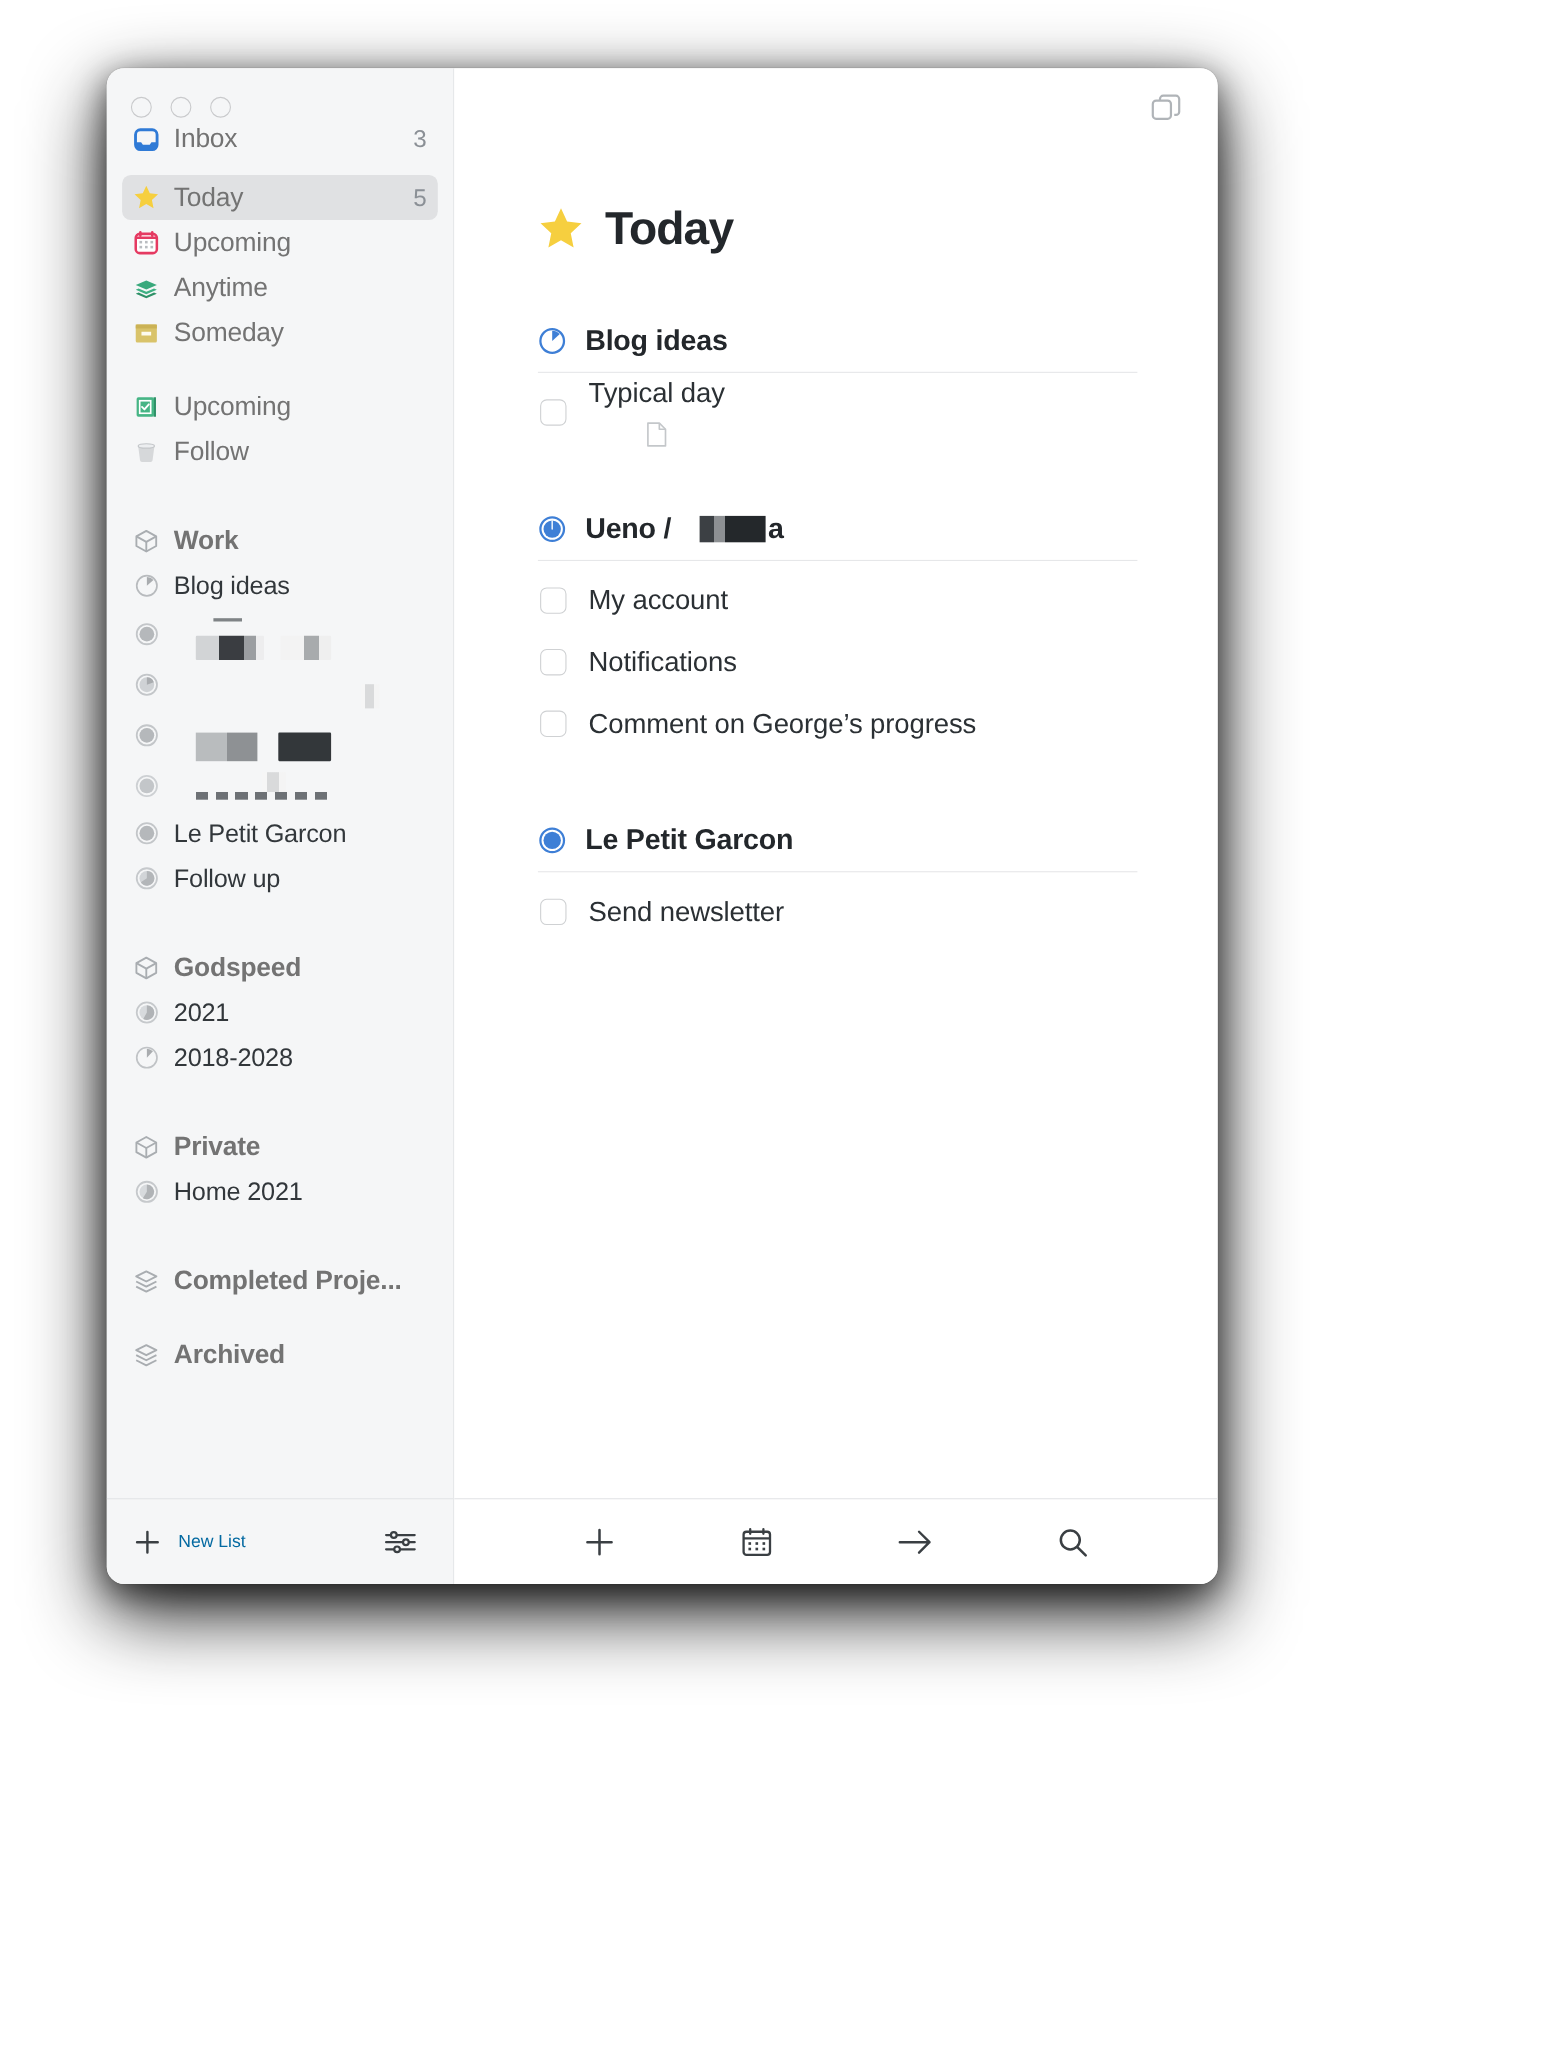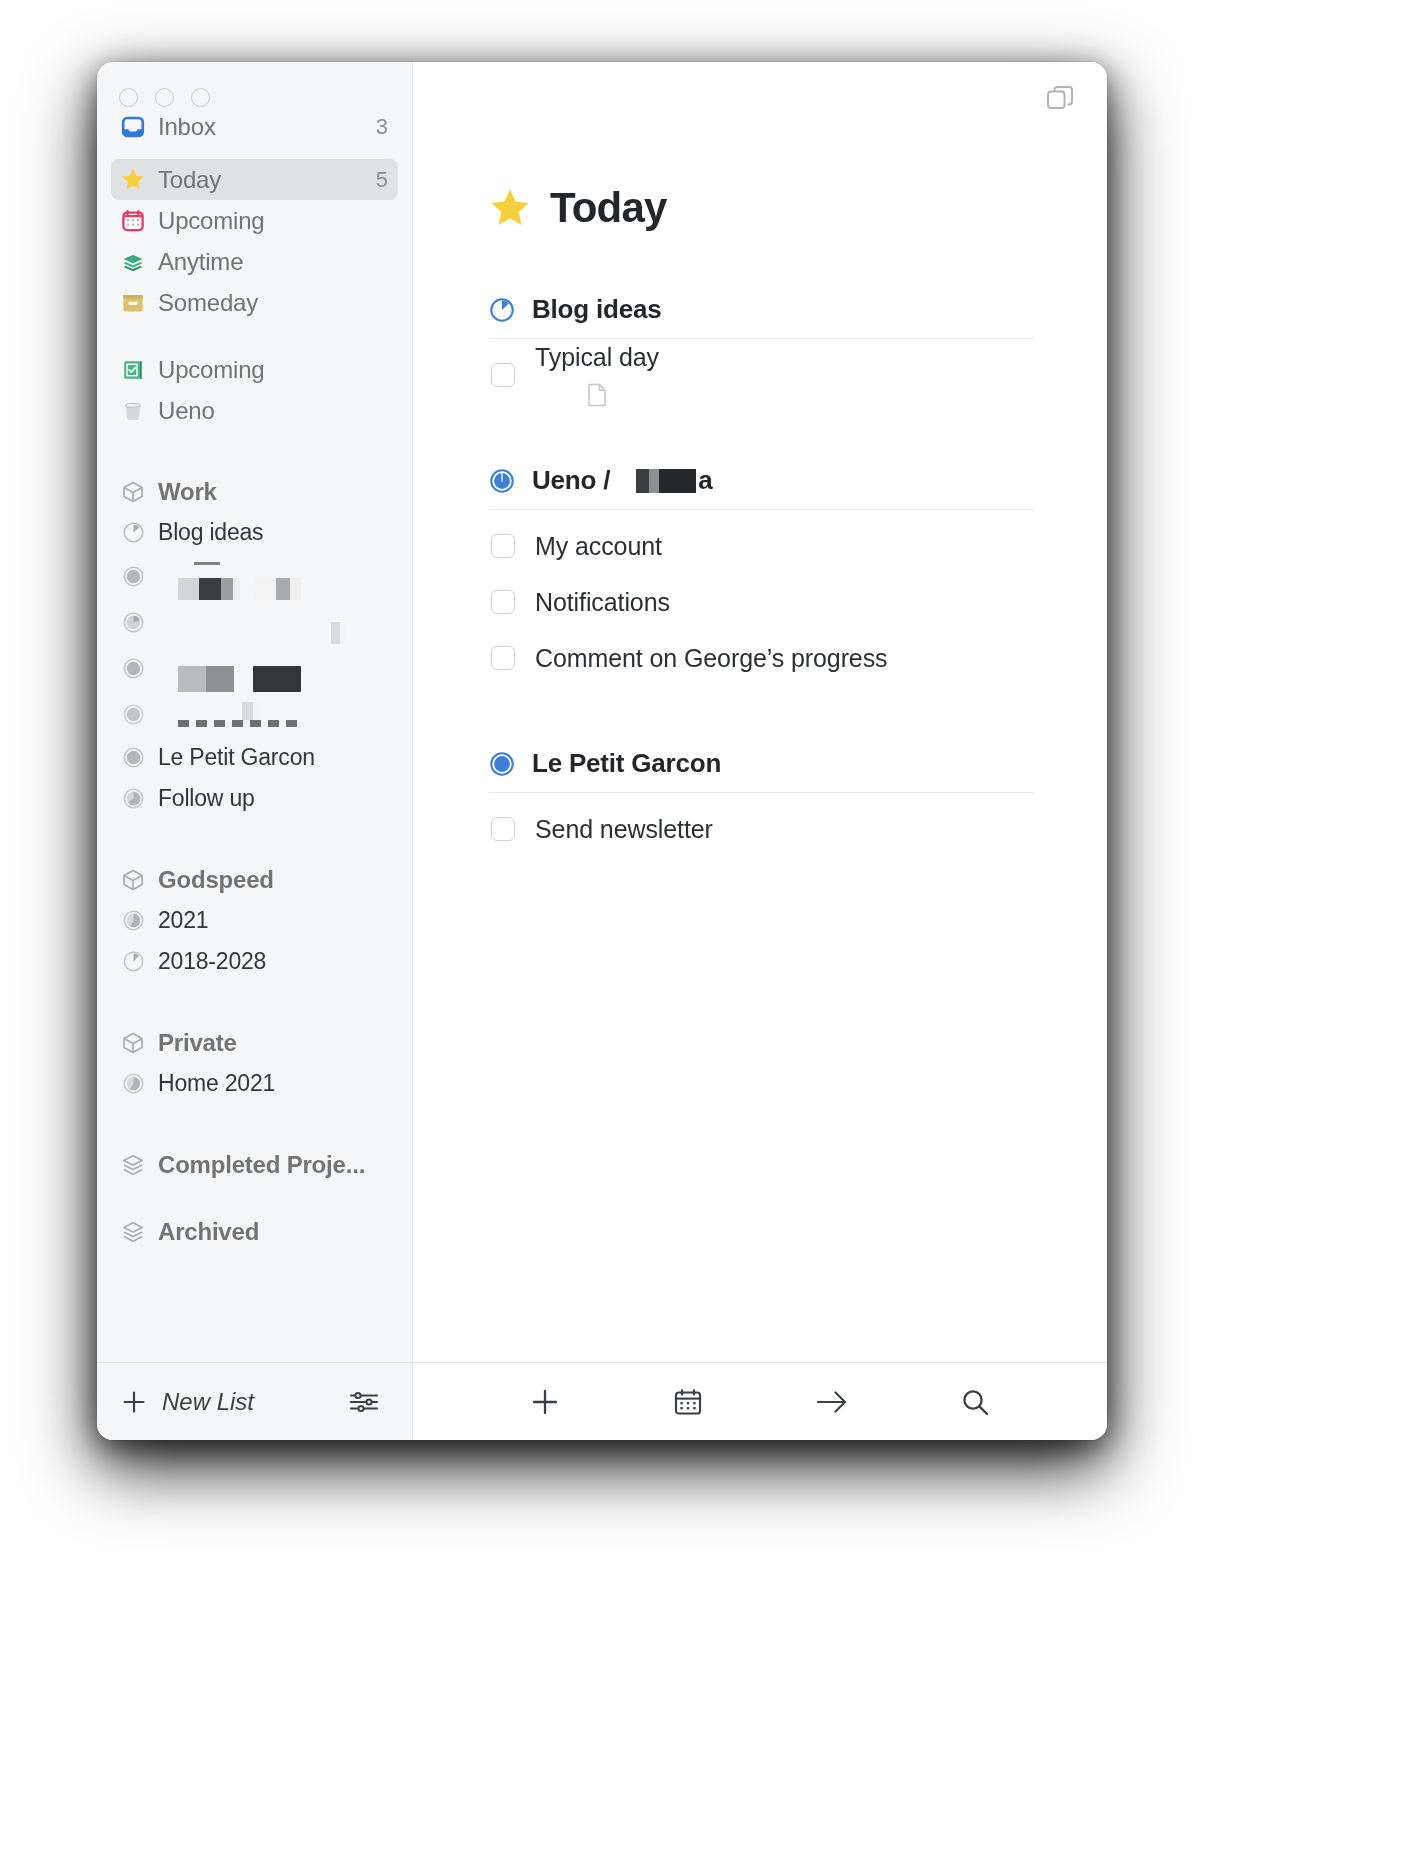--- a/index.html
+++ b/index.html
@@ -164,23 +164,22 @@
     padding: 0 24px;
     box-sizing: border-box;
   }
   .newlist-btn {
     display: flex;
     align-items: center;
     gap: 15px;
     cursor: default;
   }
   .newlist-label {
-    font-size: 24px;
-    color: #404040;
-    font-style: italic;
+    font-size: 16px;
+    color: #0369a1;
   }
   .footer-spacer { flex: 1 1 auto; }
 
   
   .main {
     flex: 1 1 auto;
     background: #ffffff;
     position: relative;
     display: flex;
     flex-direction: column;
@@ -387,21 +386,21 @@
           <span class="nav-label">Upcoming</span>
         </div>
 
         <div class="nav-row">
           <span class="nav-icon">
             <svg width="24" height="24" viewBox="0 0 24 24">
               <path d="M4.6 6.4h14.8l-1.7 13.1a1.8 1.8 0 0 1-1.8 1.6H8.1a1.8 1.8 0 0 1-1.8-1.6z" fill="#d6d8da"></path>
               <ellipse cx="12" cy="6.4" rx="7.4" ry="2" fill="#eceef0" stroke="#c3c6c9" stroke-width="1.1"></ellipse>
             </svg>
           </span>
-          <span class="nav-label">Ueno</span>
+          <span class="nav-label">Follow</span>
         </div>
 
         <div class="group-gap-lg"></div>
 
         <div class="nav-row area">
           <span class="nav-icon">
             <svg width="24" height="24" viewBox="0 0 24 24">
               <path d="M12 2.6 21 7.6v8.8L12 21.4 3 16.4V7.6z" fill="none" stroke="#a9adb1" stroke-width="1.7" stroke-linejoin="round"></path>
               <path d="M3 7.6 12 12.6l9-5" fill="none" stroke="#a9adb1" stroke-width="1.7" stroke-linejoin="round"></path>
               <path d="M12 12.6v8.8" fill="none" stroke="#a9adb1" stroke-width="1.7"></path>

